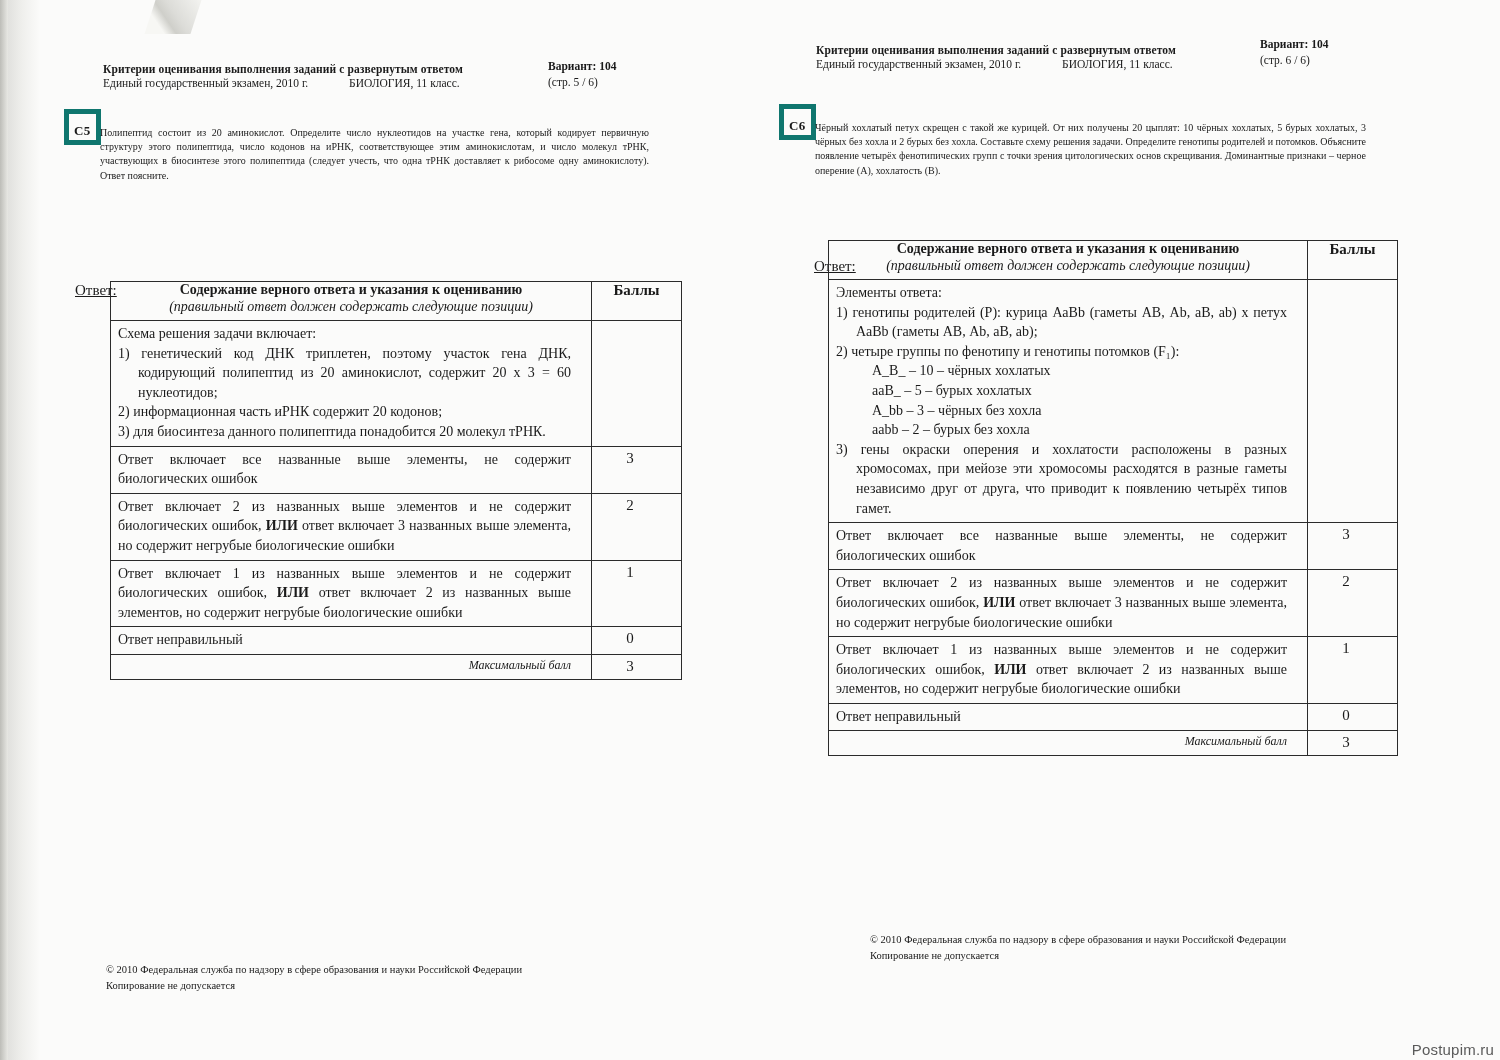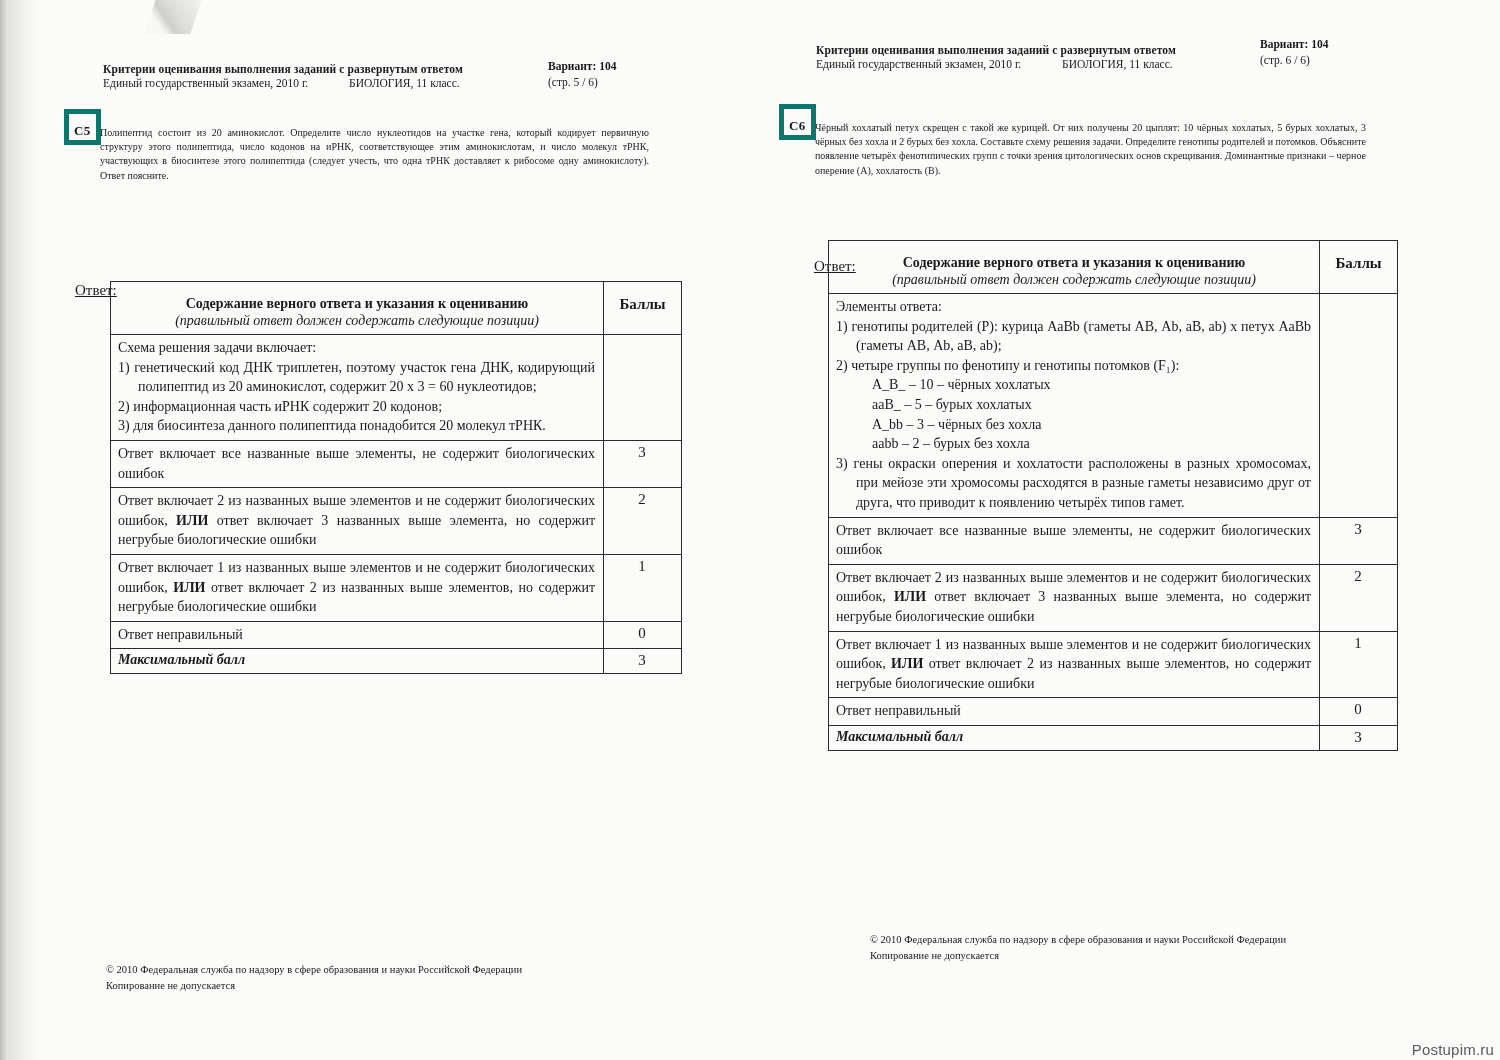--- a/index.html
+++ b/index.html
@@ -109,39 +109,39 @@
   
   table.criteria {
     position: absolute;
     border-collapse: collapse;
     font-size: 14px;
     background: transparent;
   }
   table.criteria td, table.criteria th {
     border: 1px solid #2b2b2b;
     vertical-align: top;
-    padding: 3px 8px 4px 7px;
+    padding: 3px 20px 4px 7px;
   }
   table.criteria th {
     text-align: center;
     font-weight: bold;
-    padding: 14px 4px 5px 4px;
+    padding: 0 4px 5px 4px;
   }
   .th-main-sub {
     display: block;
     font-weight: normal;
     font-style: italic;
     font-size: 14px;
     margin-top: 1px;
   }
   .col-score { width: 62px; text-align: center; font-size: 15px; vertical-align: top;}
   .cell-body { line-height: 1.40; text-align: justify; }
   .cell-body .li { padding-left: 20px; text-indent: -20px; }
   .cell-body .geno { padding-left: 36px; text-indent: 0; }
-  .max-row td.maxlabel { font-style: italic; font-size: 14px; font-weight: bold; }
+  .max-row td.maxlabel { text-align: right; font-style: italic; font-size: 12px; }
 
   
   .footer {
     position: absolute;
     font-size: 10.5px;
     line-height: 1.5;
     white-space: nowrap;
   }
   .watermark {
     position: absolute;

